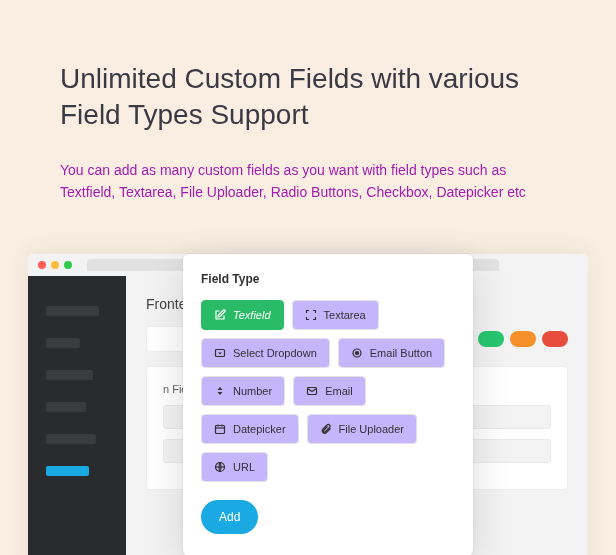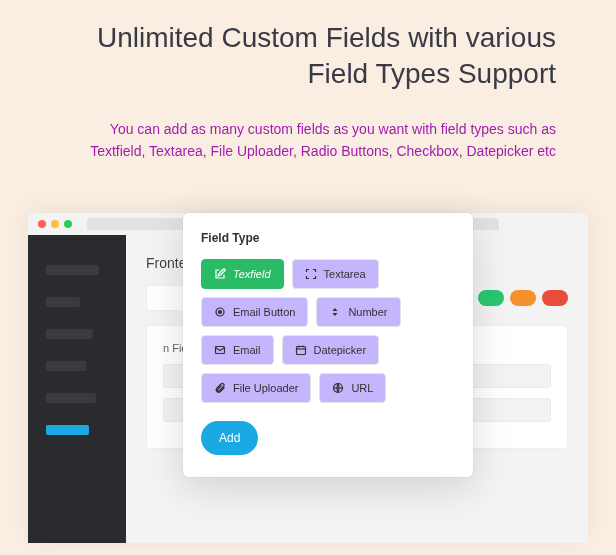--- a/index.html
+++ b/index.html
@@ -5,22 +5,22 @@
     * { margin: 0; padding: 0; box-sizing: border-box; }
     body {
       width: 616px;
       height: 555px;
       background: #faeee3;
       font-family: -apple-system, BlinkMacSystemFont, "Segoe UI", sans-serif;
       overflow: hidden;
       position: relative;
     }
     .hero {
-      text-align: right;
-      padding: 20px 60px 20px;
+      text-align: left;
+      padding: 61px 60px 20px;
     }
     .hero-title {
       font-size: 28px;
       font-weight: 400;
       color: #3a3a45;
       line-height: 1.3;
       margin-bottom: 25px;
     }
     .hero-desc {
       font-size: 14px;
@@ -261,20 +261,29 @@
           <svg viewBox="0 0 24 24" fill="none" stroke="currentColor" stroke-width="2.4">
               <path d="M3 8V3h5"></path>
               <path d="M21 16v5h-5"></path>
               <path d="M16 3h5v5"></path>
               <path d="M8 21H3v-5"></path>
             </svg>
         </span>
         <span>Textarea</span>
       </div>
 
+      <div class="opt">
+        <span class="ic">
+          <svg viewBox="0 0 24 24" fill="currentColor">
+              <rect x="3" y="5" width="18" height="14" rx="2" fill="none" stroke="currentColor" stroke-width="2.4"></rect>
+              <path d="M8 11l4 4 4-4z"></path>
+            </svg>
+        </span>
+        <span>Select Dropdown</span>
+      </div>
 
 
       <div class="opt">
         <span class="ic">
           <svg viewBox="0 0 24 24" fill="none" stroke="currentColor" stroke-width="2.4">
               <circle cx="12" cy="12" r="8"></circle>
               <circle cx="12" cy="12" r="3" fill="currentColor"></circle>
             </svg>
         </span>
         <span>Email Button</span>

